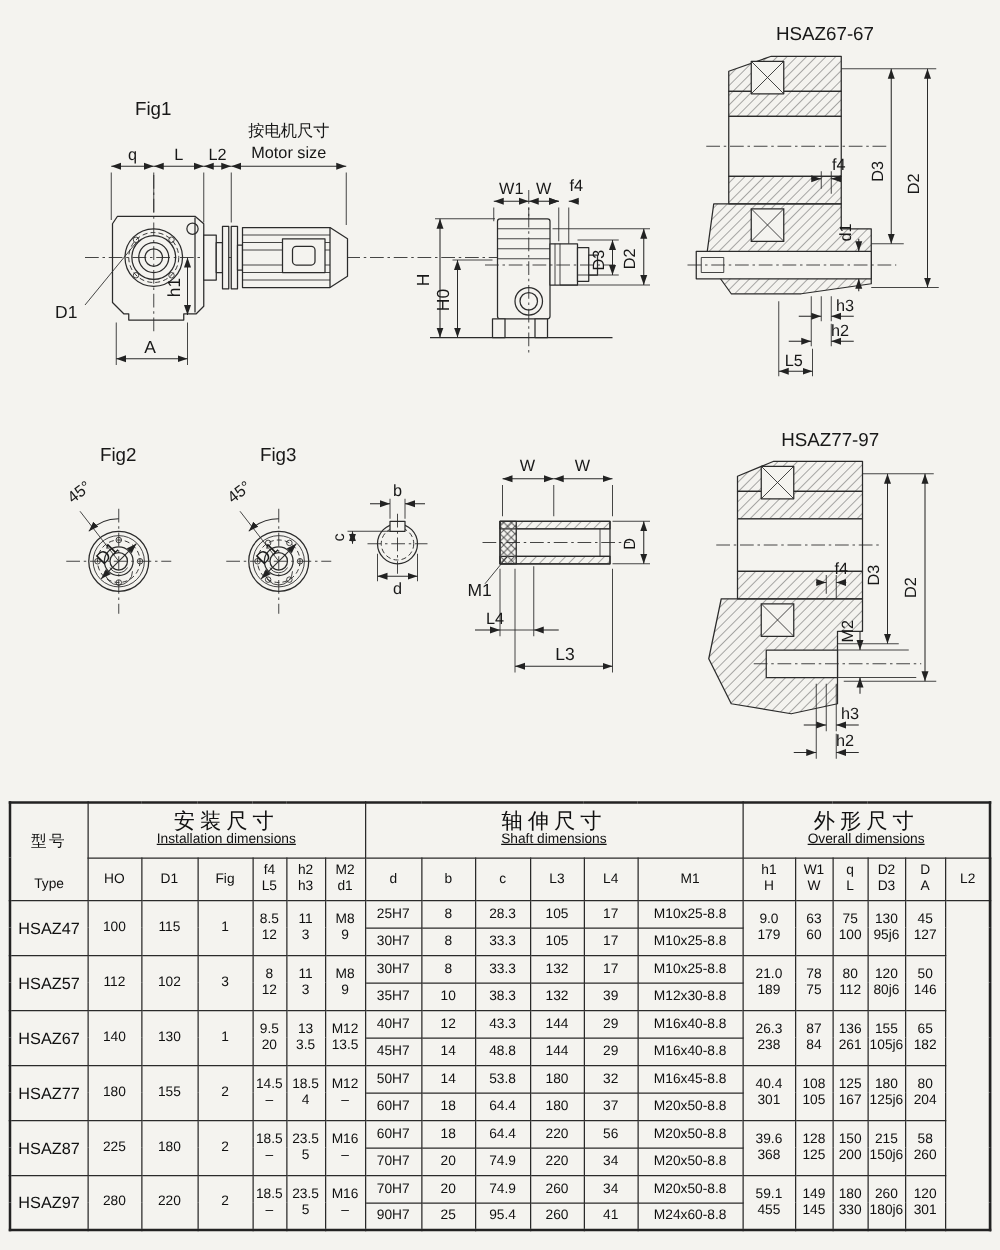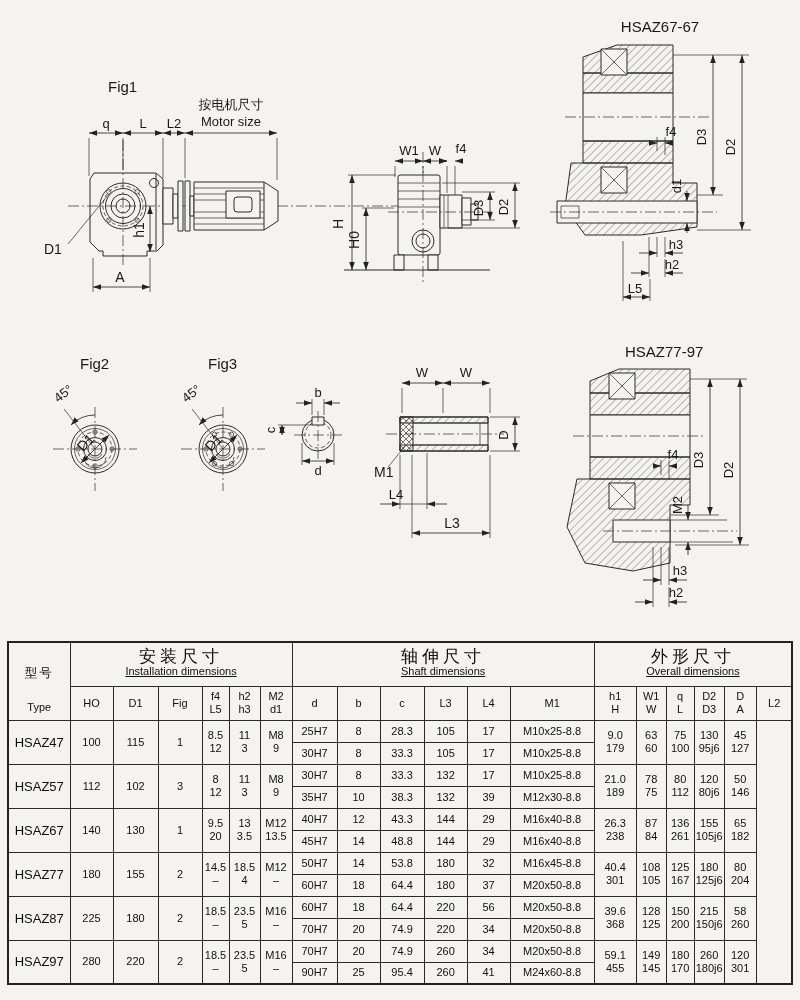--- a/index.html
+++ b/index.html
@@ -993,21 +993,21 @@
           <td rowspan="2">
             <div>59.1</div>
             <div>455</div>
           </td>
           <td rowspan="2">
             <div>149</div>
             <div>145</div>
           </td>
           <td rowspan="2">
             <div>180</div>
-            <div>170</div>
+            <div>330</div>
           </td>
           <td rowspan="2">
             <div>260</div>
             <div>180j6</div>
           </td>
           <td rowspan="2">
             <div>120</div>
             <div>301</div>
           </td>
         </tr>

